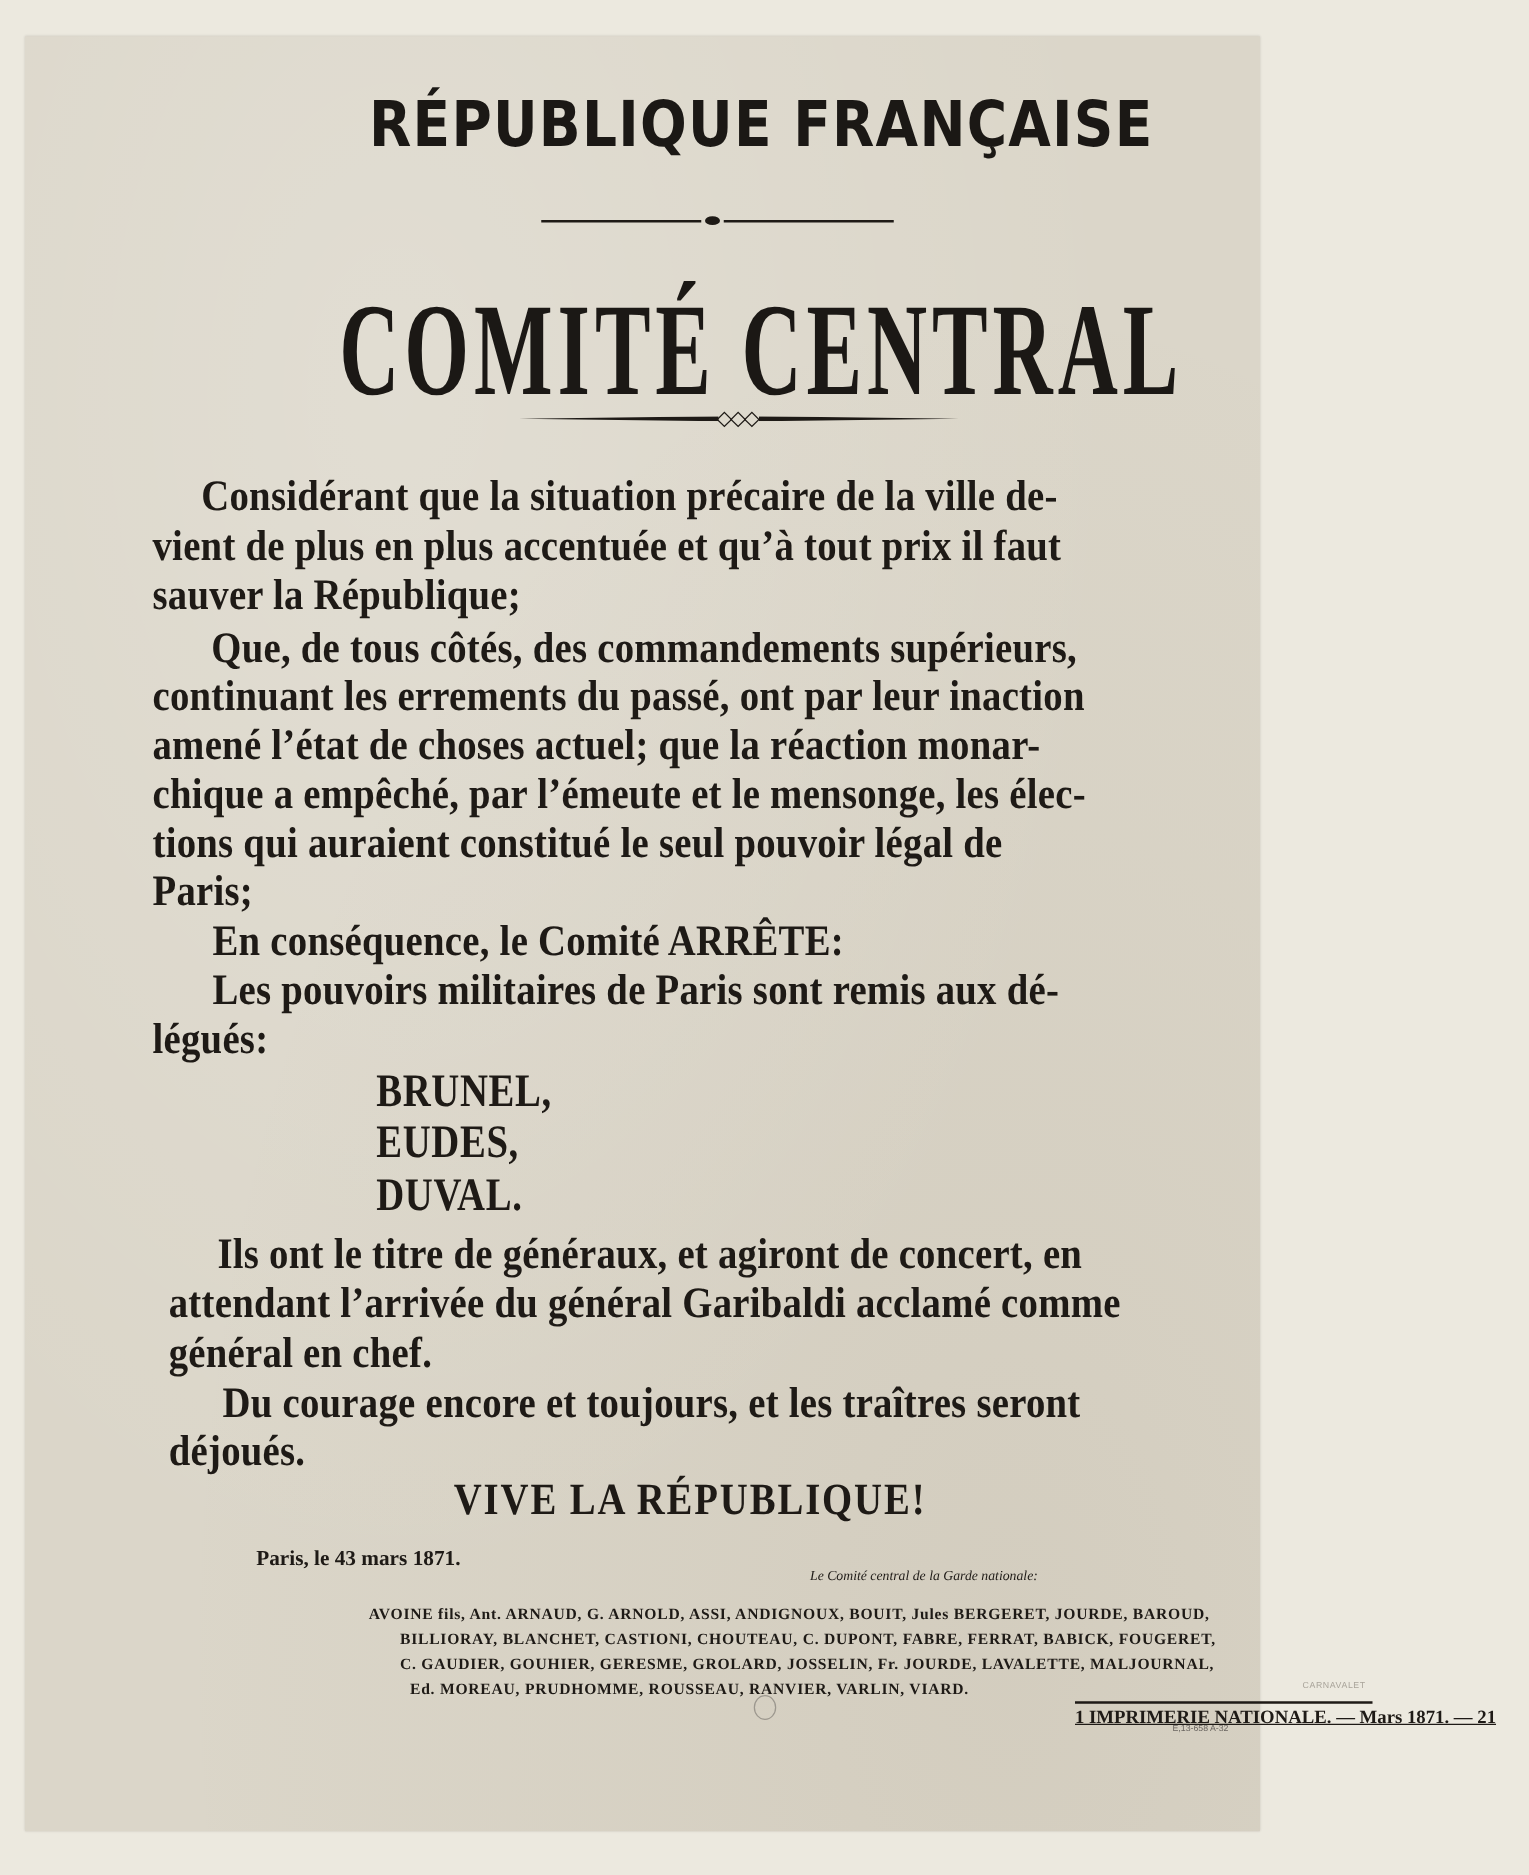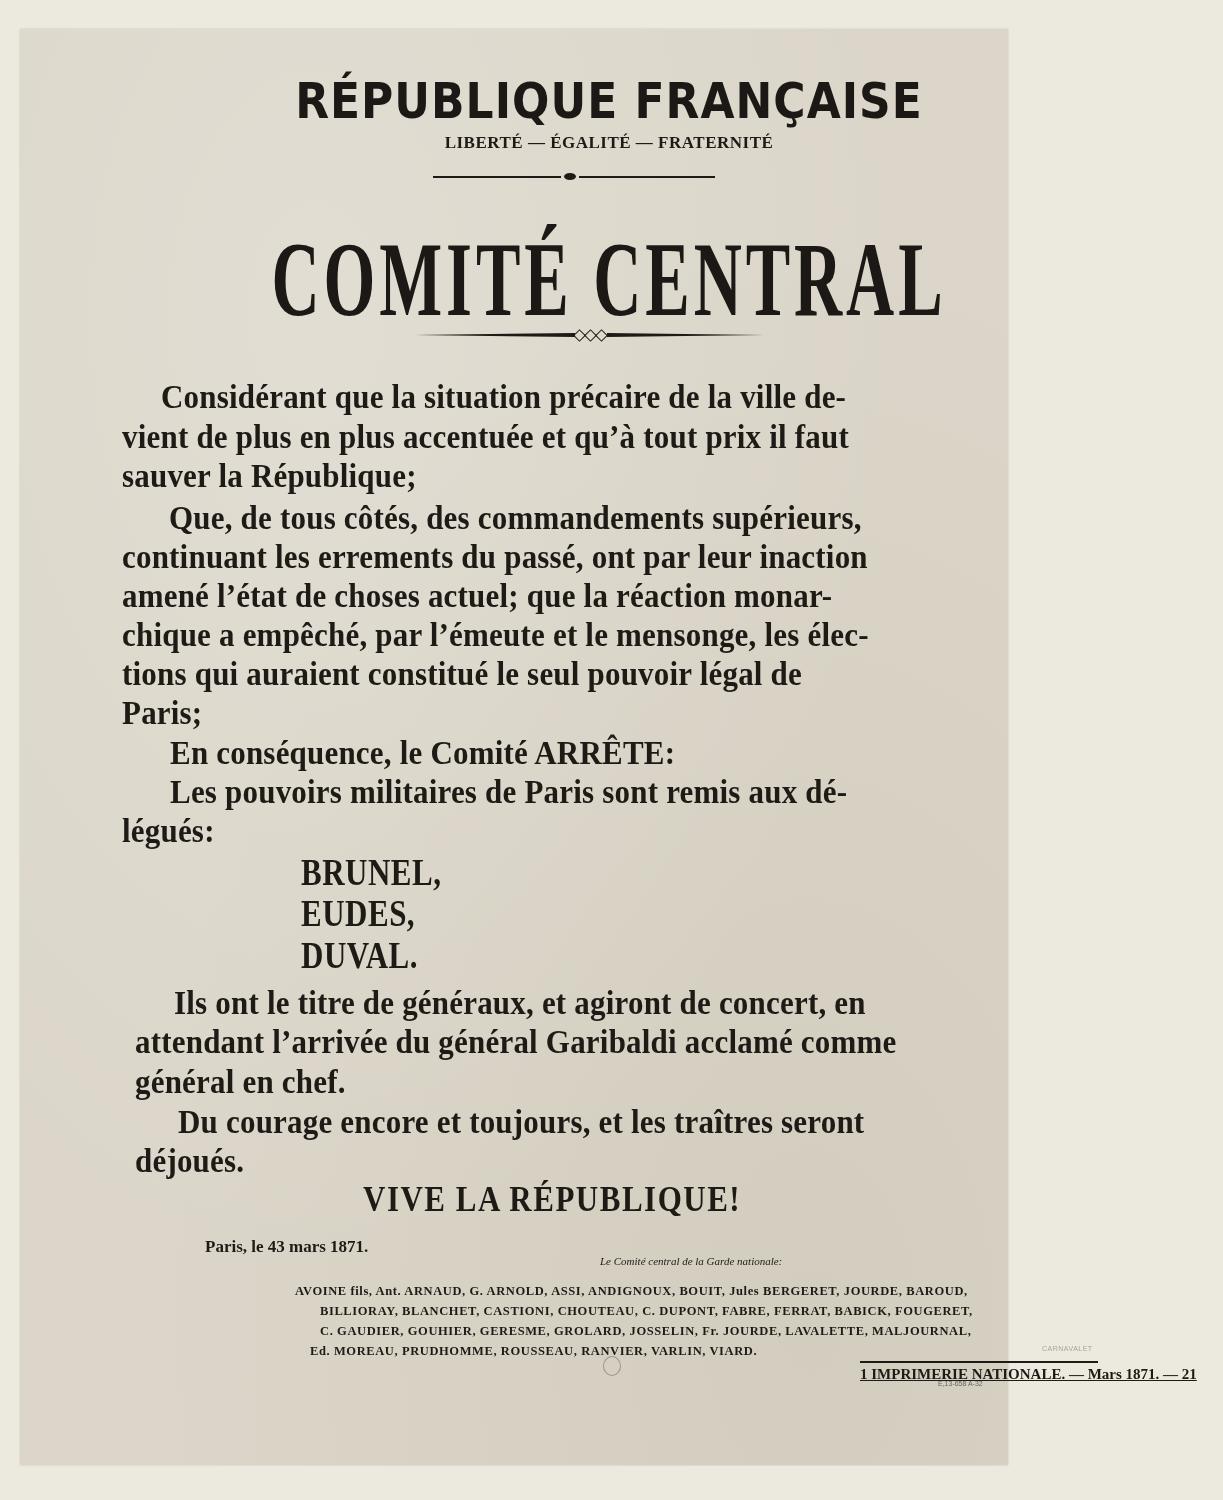--- a/index.html
+++ b/index.html
@@ -58,38 +58,37 @@
     font-family: "Liberation Serif", serif; font-weight: bold;
     font-size: 31px; letter-spacing: 0.5px;
     transform: scaleY(1.2); transform-origin: top left;
   }
   .vive {
     font-family: "Liberation Serif", serif; font-weight: bold;
     font-size: 31px; letter-spacing: 1.5px;
     transform: scaleY(1.15); transform-origin: top left;
   }
   .date { font-family: "Liberation Serif", serif; font-weight: bold; font-size: 17px; }
-  .sig-head { font-family: "Liberation Serif", serif; font-style: italic; font-size: 11px; }
+  .sig-head { font-family: "Liberation Serif", serif; font-style: italic; font-size: 11px; margin-left: 48px; }
   .members { font-family: "Liberation Serif", serif; font-weight: bold; font-size: 12.5px; letter-spacing: 0.6px; }
   .printer-rule { left: 840px; top: 1332px; width: 238px; height: 2px; background: #1e1a16; }
   .printer { font-family: "Liberation Serif", serif; font-size: 15px; font-weight: bold; text-decoration: underline; }
   .inv { font-family: "Liberation Sans", sans-serif; font-size: 7px; color: #6a6560; }
   .stamp-text { font-family: "Liberation Sans", sans-serif; font-size: 7px; color: #a9a49a; letter-spacing: 0.5px; }
   .stamp {
     left: 583px; top: 1327px; width: 16px; height: 18px;
     border: 1px solid #9c978e; border-radius: 50%;
   }
 </style>
 </head>
 <body>
 
 <div class="paper">
 
   <div class="abs title-rep">RÉPUBLIQUE FRANÇAISE</div>
-  <div class="abs motto">LIBERTÉ — ÉGALITÉ — FRATERNITÉ</div>
 
   <div class="abs rule1">
     <div class="line" style="left:0;width:128px;"></div>
     <div class="dot"></div>
     <div class="line" style="left:146px;width:136px;"></div>
   </div>
 
   <div class="abs title-comite">COMITÉ CENTRAL</div>
 
   <div class="abs rule2">
@@ -131,21 +130,21 @@
 
   <div class="abs vive" style="left:343px;top:1150px;">VIVE LA RÉPUBLIQUE!</div>
 
   <div class="abs date" style="left:185px;top:1208px;">Paris, le 43 mars 1871.</div>
   <div class="abs sig-head" style="left:580px;top:1226px;">Le Comité central de la Garde nationale:</div>
 
   <div>
     <div class="abs members" style="left:275px;top:1255px;">AVOINE fils, Ant. ARNAUD, G. ARNOLD, ASSI, ANDIGNOUX, BOUIT, Jules BERGERET, JOURDE, BAROUD,</div>
     <div class="abs members" style="left:300px;top:1275px;">BILLIORAY, BLANCHET, CASTIONI, CHOUTEAU, C. DUPONT, FABRE, FERRAT, BABICK, FOUGERET,</div>
     <div class="abs members" style="left:300px;top:1295px;">C. GAUDIER, GOUHIER, GERESME, GROLARD, JOSSELIN, Fr. JOURDE, LAVALETTE, MALJOURNAL,</div>
-    <div class="abs members" style="left:290px;top:1315px;">Ed. MOREAU, PRUDHOMME, ROUSSEAU, RANVIER, VARLIN, VIARD.</div>
+    <div class="abs members" style="left:308px;top:1315px;">Ed. MOREAU, PRUDHOMME, ROUSSEAU, RANVIER, VARLIN, VIARD.</div>
   </div>
 
   <div class="abs stamp"></div>
   <div class="abs stamp-text" style="left:1022px;top:1316px;">CARNAVALET</div>
 
   <div class="abs printer-rule"></div>
   <div class="abs printer" style="left:840px;top:1337px;">1 IMPRIMERIE NATIONALE. — Mars 1871. — 21</div>
   <div class="abs inv" style="left:918px;top:1351px;">E,13-658 A-32</div>
 
 </div>

